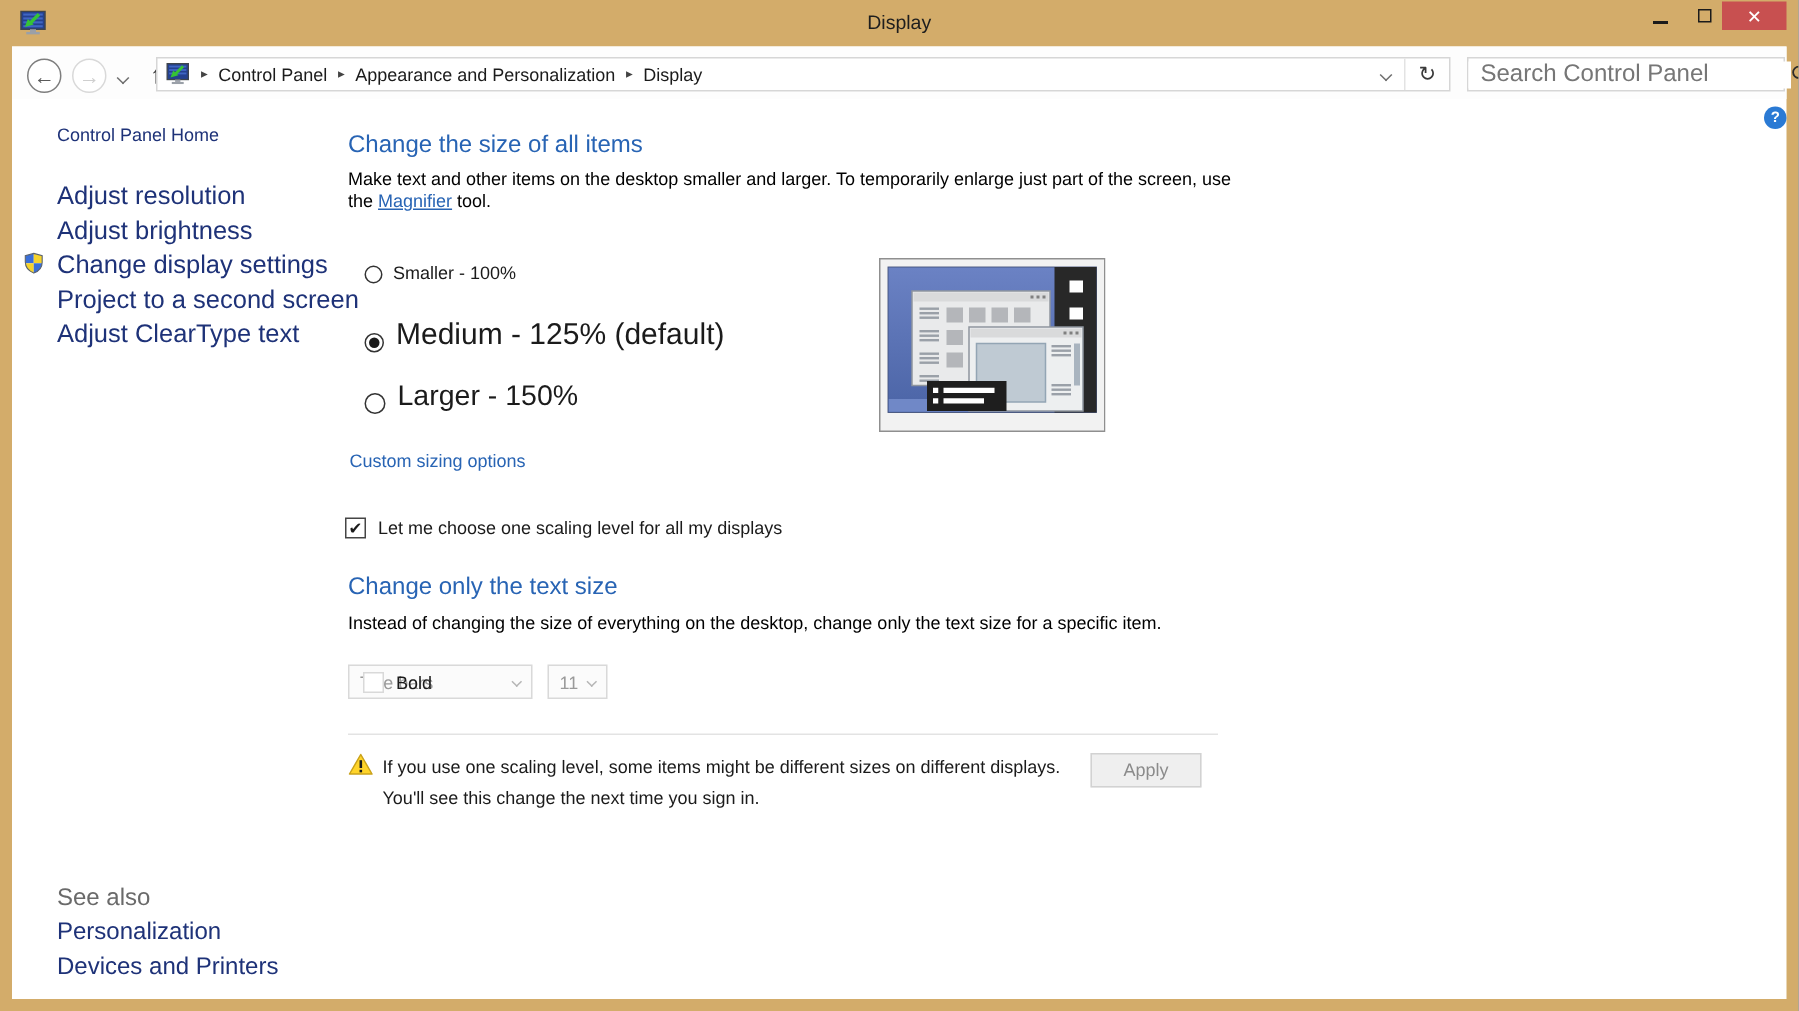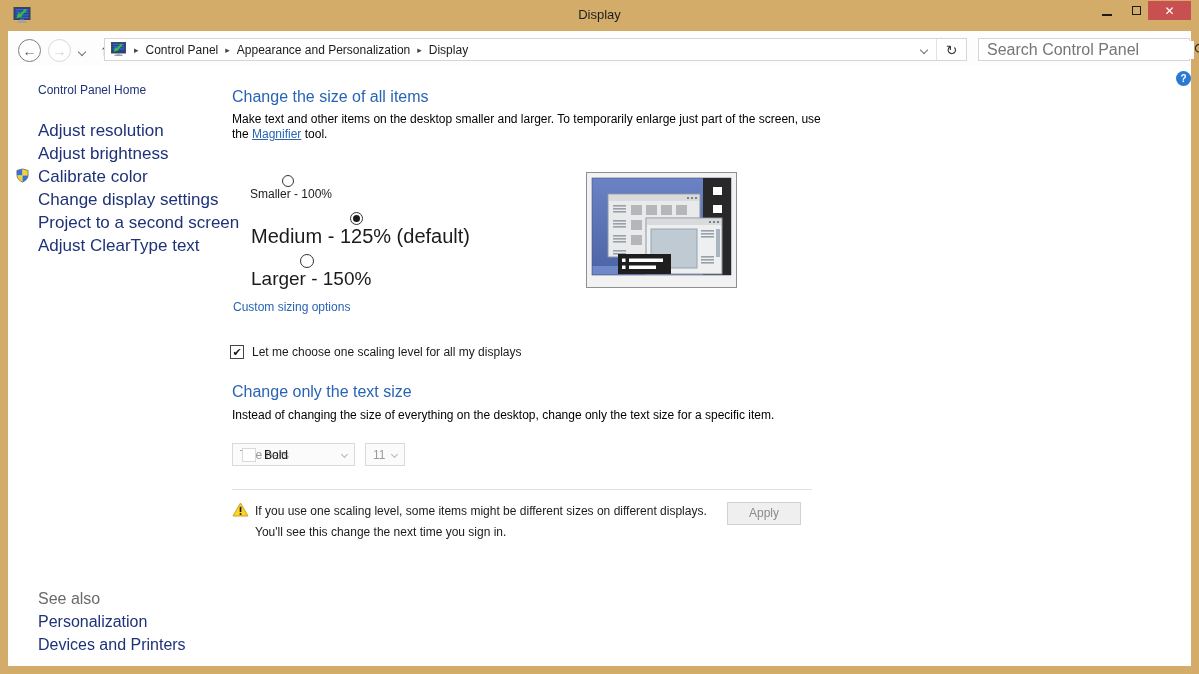--- a/index.html
+++ b/index.html
@@ -51,21 +51,21 @@
   .see-also-title { color:#6a6a6a; }
   .see-also a { color:var(--sidebar-navy,#1e3278); text-decoration:none; display:block; cursor:pointer; }
   
   .h-blue { position:absolute; font-size:16px; font-weight:400; color:var(--heading-blue,#2864b4); white-space:nowrap; }
   .h1 { left:224px; top:57px; }
   .h2 { left:224px; top:352px; }
   .para { position:absolute; font-size:12px; line-height:15px; color:#000; }
   .p1 { left:224px; top:81px; width:600px; }
   .p2 { left:224px; top:377px; white-space:nowrap; }
   .inline-link { color:var(--heading-blue,#2864b4); text-decoration:underline; cursor:pointer; }
-  .radio { position:absolute; display:flex; align-items:center; cursor:default;flex-direction:column; }
+  .radio { position:absolute; display:flex; align-items:flex-end; cursor:default; }
   .radio .ring { border:1px solid #333; border-radius:50%; background:#fff; display:flex; align-items:center; justify-content:center; flex:0 0 auto; }
   .radio .dot { border-radius:50%; background:#1b1b1b; display:none; }
   .radio.on .dot { display:block; }
   .r1 { left:235px; top:144px; } .r1 .ring{ width:12px; height:12px; } .r1 .rlabel{ font-size:12px; margin-left:7px; }
   .r2 { left:235px; top:181px; } .r2 .ring{ width:13px; height:13px; } .r2 .dot{width:7px;height:7px;} .r2 .rlabel{ font-size:20px; margin-left:8px; }
   .r3 { left:235px; top:223px; } .r3 .ring{ width:14px; height:14px; } .r3 .rlabel{ font-size:19px; margin-left:8px; }
   .rlabel { white-space:nowrap; }
   .preview { position:absolute; left:578px; top:141px; width:151px; height:116px; }
   .custom-link { position:absolute; left:225px; top:269px; font-size:12px; color:var(--heading-blue,#2864b4); white-space:nowrap; cursor:pointer; }
   .cbrow { position:absolute; display:flex; align-items:center; }
@@ -177,21 +177,20 @@
         <g clip-path="url(#shc)">
           <rect x="0" y="0" width="8" height="8" fill="#3a6fd8"></rect>
           <rect x="8" y="0" width="8" height="8" fill="#f6d32b"></rect>
           <rect x="0" y="8" width="8" height="8" fill="#f6d32b"></rect>
           <rect x="8" y="8" width="8" height="8" fill="#3a6fd8"></rect>
         </g>
         <path d="M8 1 L14 2.6 V7.2 C14 11.2 11.3 13.7 8 15 C4.7 13.7 2 11.2 2 7.2 V2.6 Z" fill="none" stroke="#5b636e" stroke-width="0.8"></path>
       </svg>
       <div>Adjust resolution</div>
       <div>Adjust brightness</div>
-      <div>Calibrate color</div>
       <div>Change display settings</div>
       <div>Project to a second screen</div>
       <div>Adjust ClearType text</div>
     </div>
     <div class="see-also">
       <div class="see-also-title">See also</div>
       <a>Personalization</a>
       <a>Devices and Printers</a>
     </div>
 

